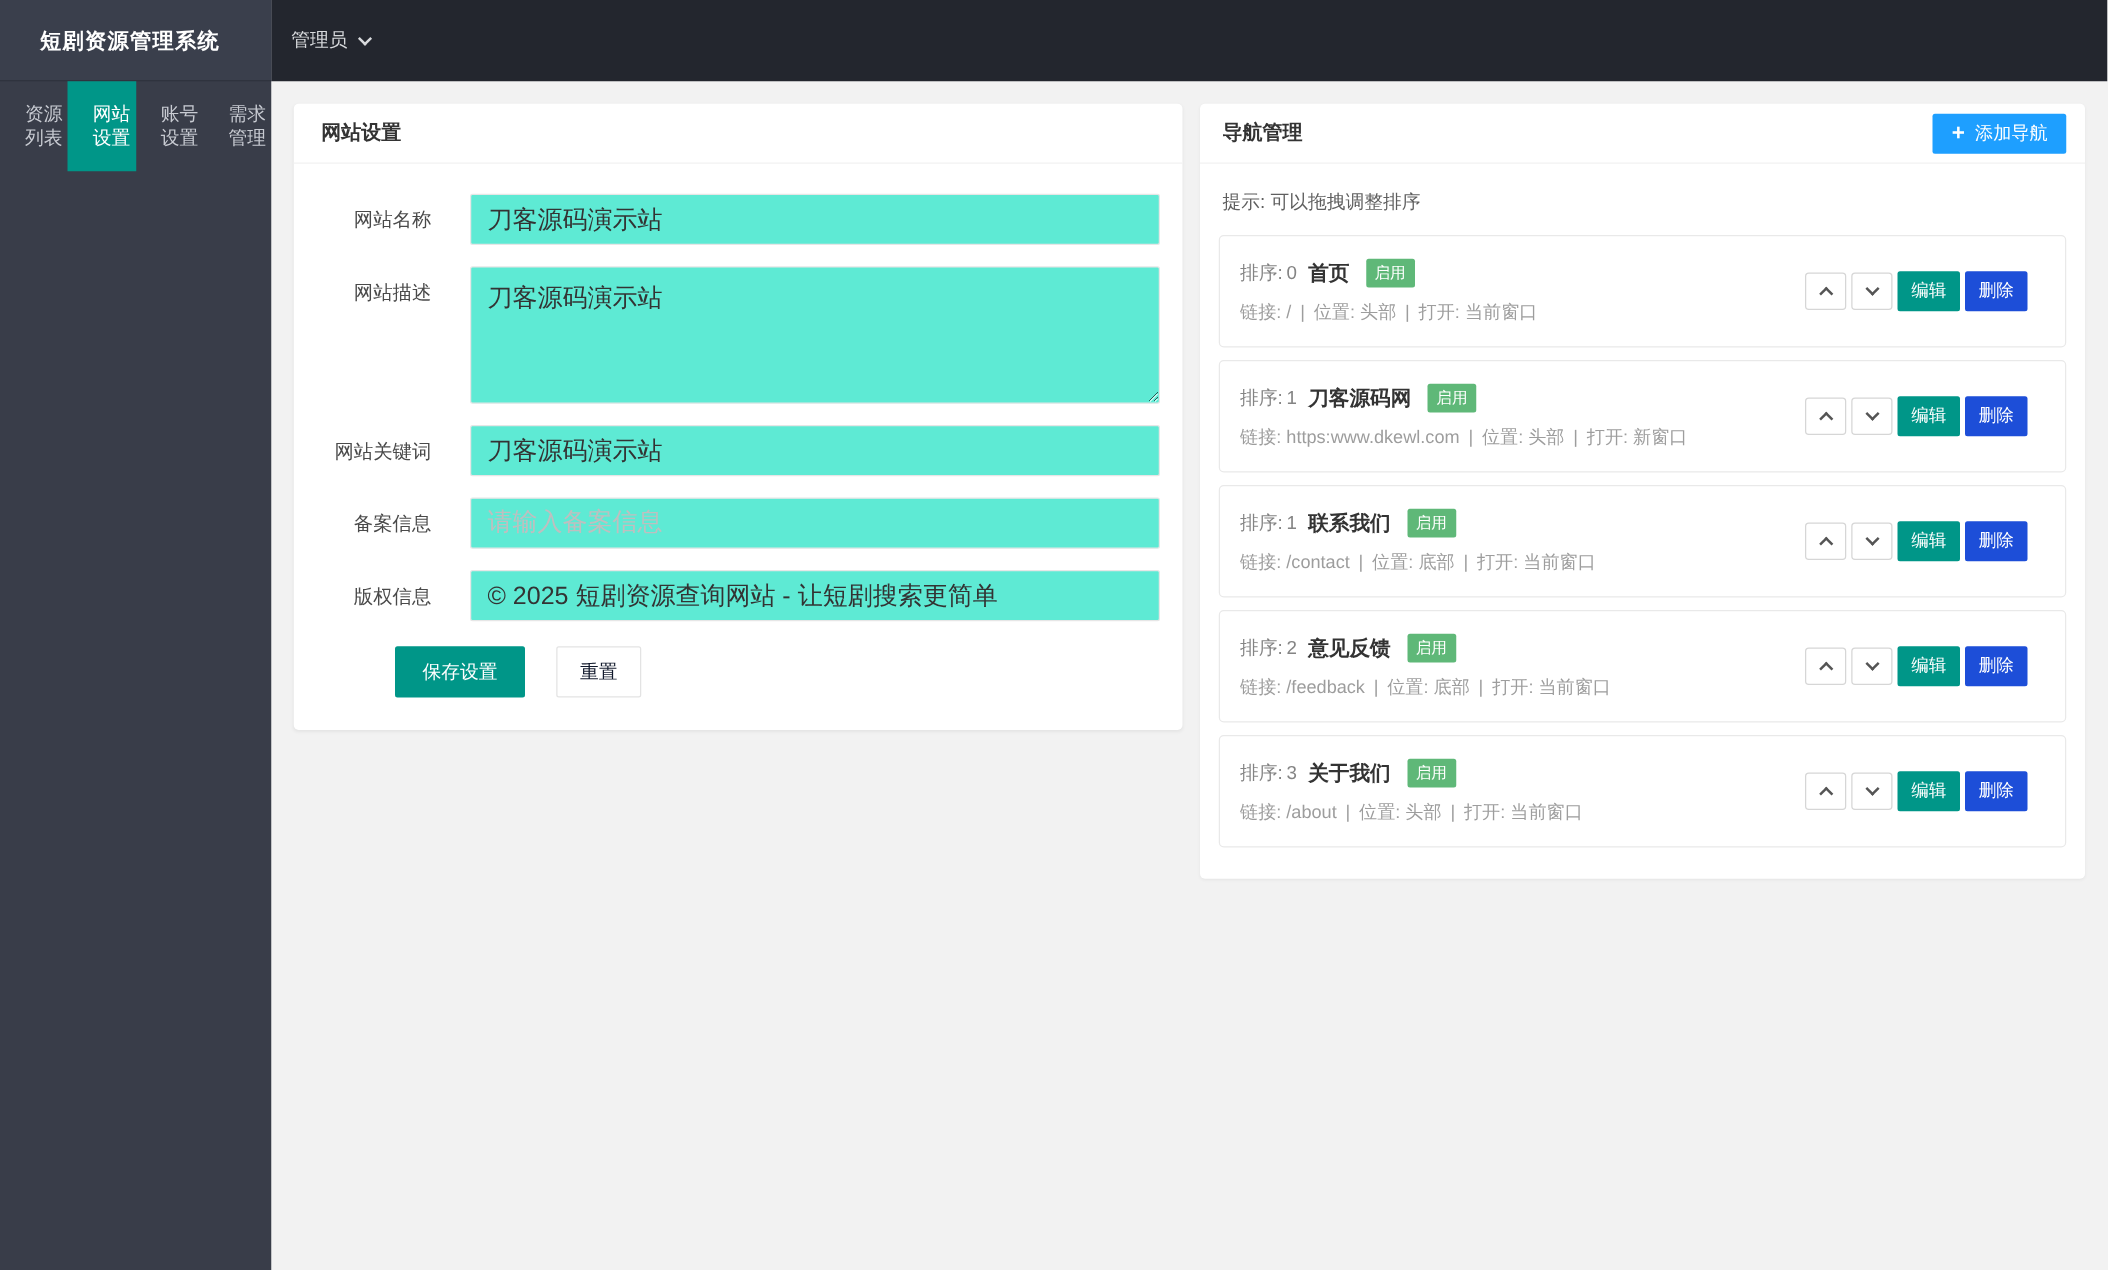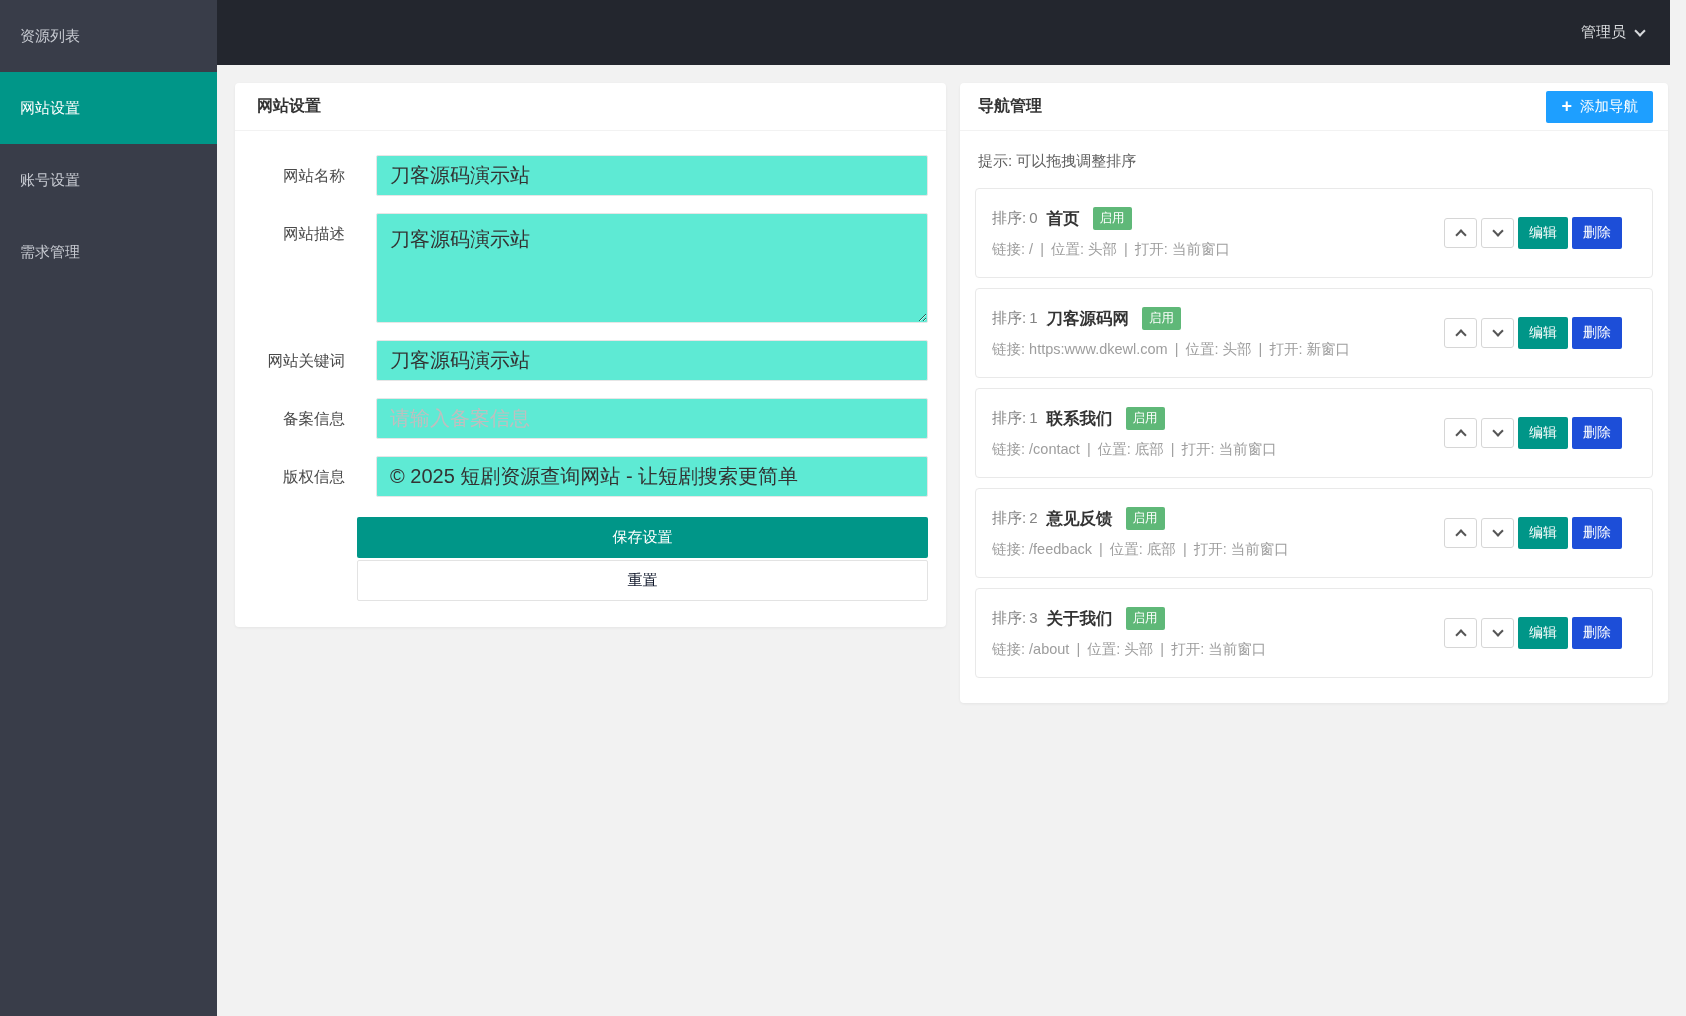--- a/index.html
+++ b/index.html
@@ -5,27 +5,27 @@
   * { box-sizing: border-box; margin: 0; padding: 0; }
   html,body { width:1686px; height:1016px; }
   body {
     font-family: "Liberation Sans", "DejaVu Sans", sans-serif;
     background:#f2f2f2; overflow:hidden; position:relative;
   }
   
   .sidebar{position:absolute;left:0;top:0;bottom:0;width:217px;background:#393d49;z-index:3;}
   .logo{height:65px;display:flex;align-items:center;padding-left:32px;background:#3a3f4c;
         border-bottom:1px solid rgba(0,0,0,.18);color:#fff;font-size:17px;font-weight:bold;letter-spacing:1px;}
-  .menu{display:flex;flex-direction:column;}
+  .menu{display:flex;}
   .menu-item{height:72px;display:flex;align-items:center;padding-left:20px;font-size:15px;
              color:#c8cbd2;cursor:pointer;}
   .menu-item.active{background:#009688;color:#fff;}
   
-  .topbar{position:absolute;left:217px;right:16px;top:0;height:65px;background:#23262e;
-          display:flex;align-items:center;justify-content:flex-end;padding-right:26px;padding-left:16px;}
+  .topbar{position:absolute;left:217px;right:0;top:0;height:65px;background:#23262e;
+          display:flex;align-items:center;padding-right:26px;padding-left:16px;}
   .user-menu{display:flex;align-items:center;gap:10px;color:#d8dadd;font-size:15px;cursor:pointer;}
   .chev{display:inline-block;width:8px;height:8px;border-left:2px solid currentColor;border-bottom:2px solid currentColor;}
   .chev.down{transform:rotate(-45deg);margin-top:-4px;}
   .chev.up{transform:rotate(135deg);margin-top:4px;}
   
   .main{position:absolute;left:217px;top:65px;right:0;bottom:0;padding:18px;
         display:flex;gap:14px;align-items:flex-start;}
   .card{background:#fff;border-radius:4px;box-shadow:0 1px 3px rgba(0,0,0,.06);}
   .card-header{display:flex;align-items:center;justify-content:space-between;
                padding:0 20px;height:48px;border-bottom:1px solid #f2f2f2;}
@@ -34,21 +34,21 @@
   .settings-card{width:711px;flex:none;}
   .settings-card .card-header{padding:0 22px;}
   .form{padding:24px 18px 26px 25px;}
   .form-row{display:flex;align-items:flex-start;margin-bottom:17px;}
   .form-label{width:85px;flex:none;text-align:right;padding-top:11px;font-size:15.5px;color:#4a4a4a;margin-right:31px;}
   .form-input{flex:1;height:41px;border:1px solid #e6e6e6;border-radius:2px;padding:0 13px;
               font-size:20px;color:#333;background:#5eead4;outline:none;
               font-family:"Liberation Sans","DejaVu Sans",sans-serif;}
   textarea.form-input{height:110px;padding:10px 13px;resize:vertical;line-height:1.5;}
   .form-input::placeholder{color:#bfbfbf;}
-  .form-actions{margin-left:97px;display:flex;gap:2px;margin-top:20px;flex-direction:column;}
+  .form-actions{margin-left:56px;display:flex;gap:25px;margin-top:20px;}
   .btn{border:none;border-radius:2px;cursor:pointer;font-family:inherit;}
   .btn-save{background:#009688;color:#fff;height:41px;padding:0 22px;font-size:15px;}
   .btn-reset{background:#fff;color:#0f172a;border:1px solid #e3e3e3;height:41px;padding:0 18px;font-size:15px;}
   
   .nav-card{flex:1;}
   .nav-card .card-header{padding:8px 15px 8px 18px;}
   .btn-add{background:#1e9fff;color:#fff;height:32px;padding:0 15px;font-size:14.5px;
            display:flex;align-items:center;gap:8px;border-radius:2px;}
   .plus-icon{font-size:18px;font-weight:bold;line-height:1;margin-top:-2px;}
   .nav-body{padding:15px;}
@@ -66,20 +66,21 @@
   .nav-actions{display:flex;align-items:center;gap:4px;flex:none;padding-right:14px;}
   .move-btn{width:33px;height:30px;background:#fff;border:1px solid #d6d6d6;border-radius:3px;
             display:flex;align-items:center;justify-content:center;cursor:pointer;color:#555;}
   .btn-edit{background:#009688;color:#fff;padding:7px 11px;font-size:14px;}
   .btn-del{background:#1d4ed8;color:#fff;padding:7px 11px;font-size:14px;}
 </style>
 </head>
 <body>
 
 <aside class="sidebar">
+  <div class="logo">短剧资源管理系统</div>
   <nav class="menu">
     <div class="menu-item">资源列表</div>
     <div class="menu-item active">网站设置</div>
     <div class="menu-item">账号设置</div>
     <div class="menu-item">需求管理</div>
   </nav>
 </aside>
 
 <header class="topbar">
   <div class="user-menu">

